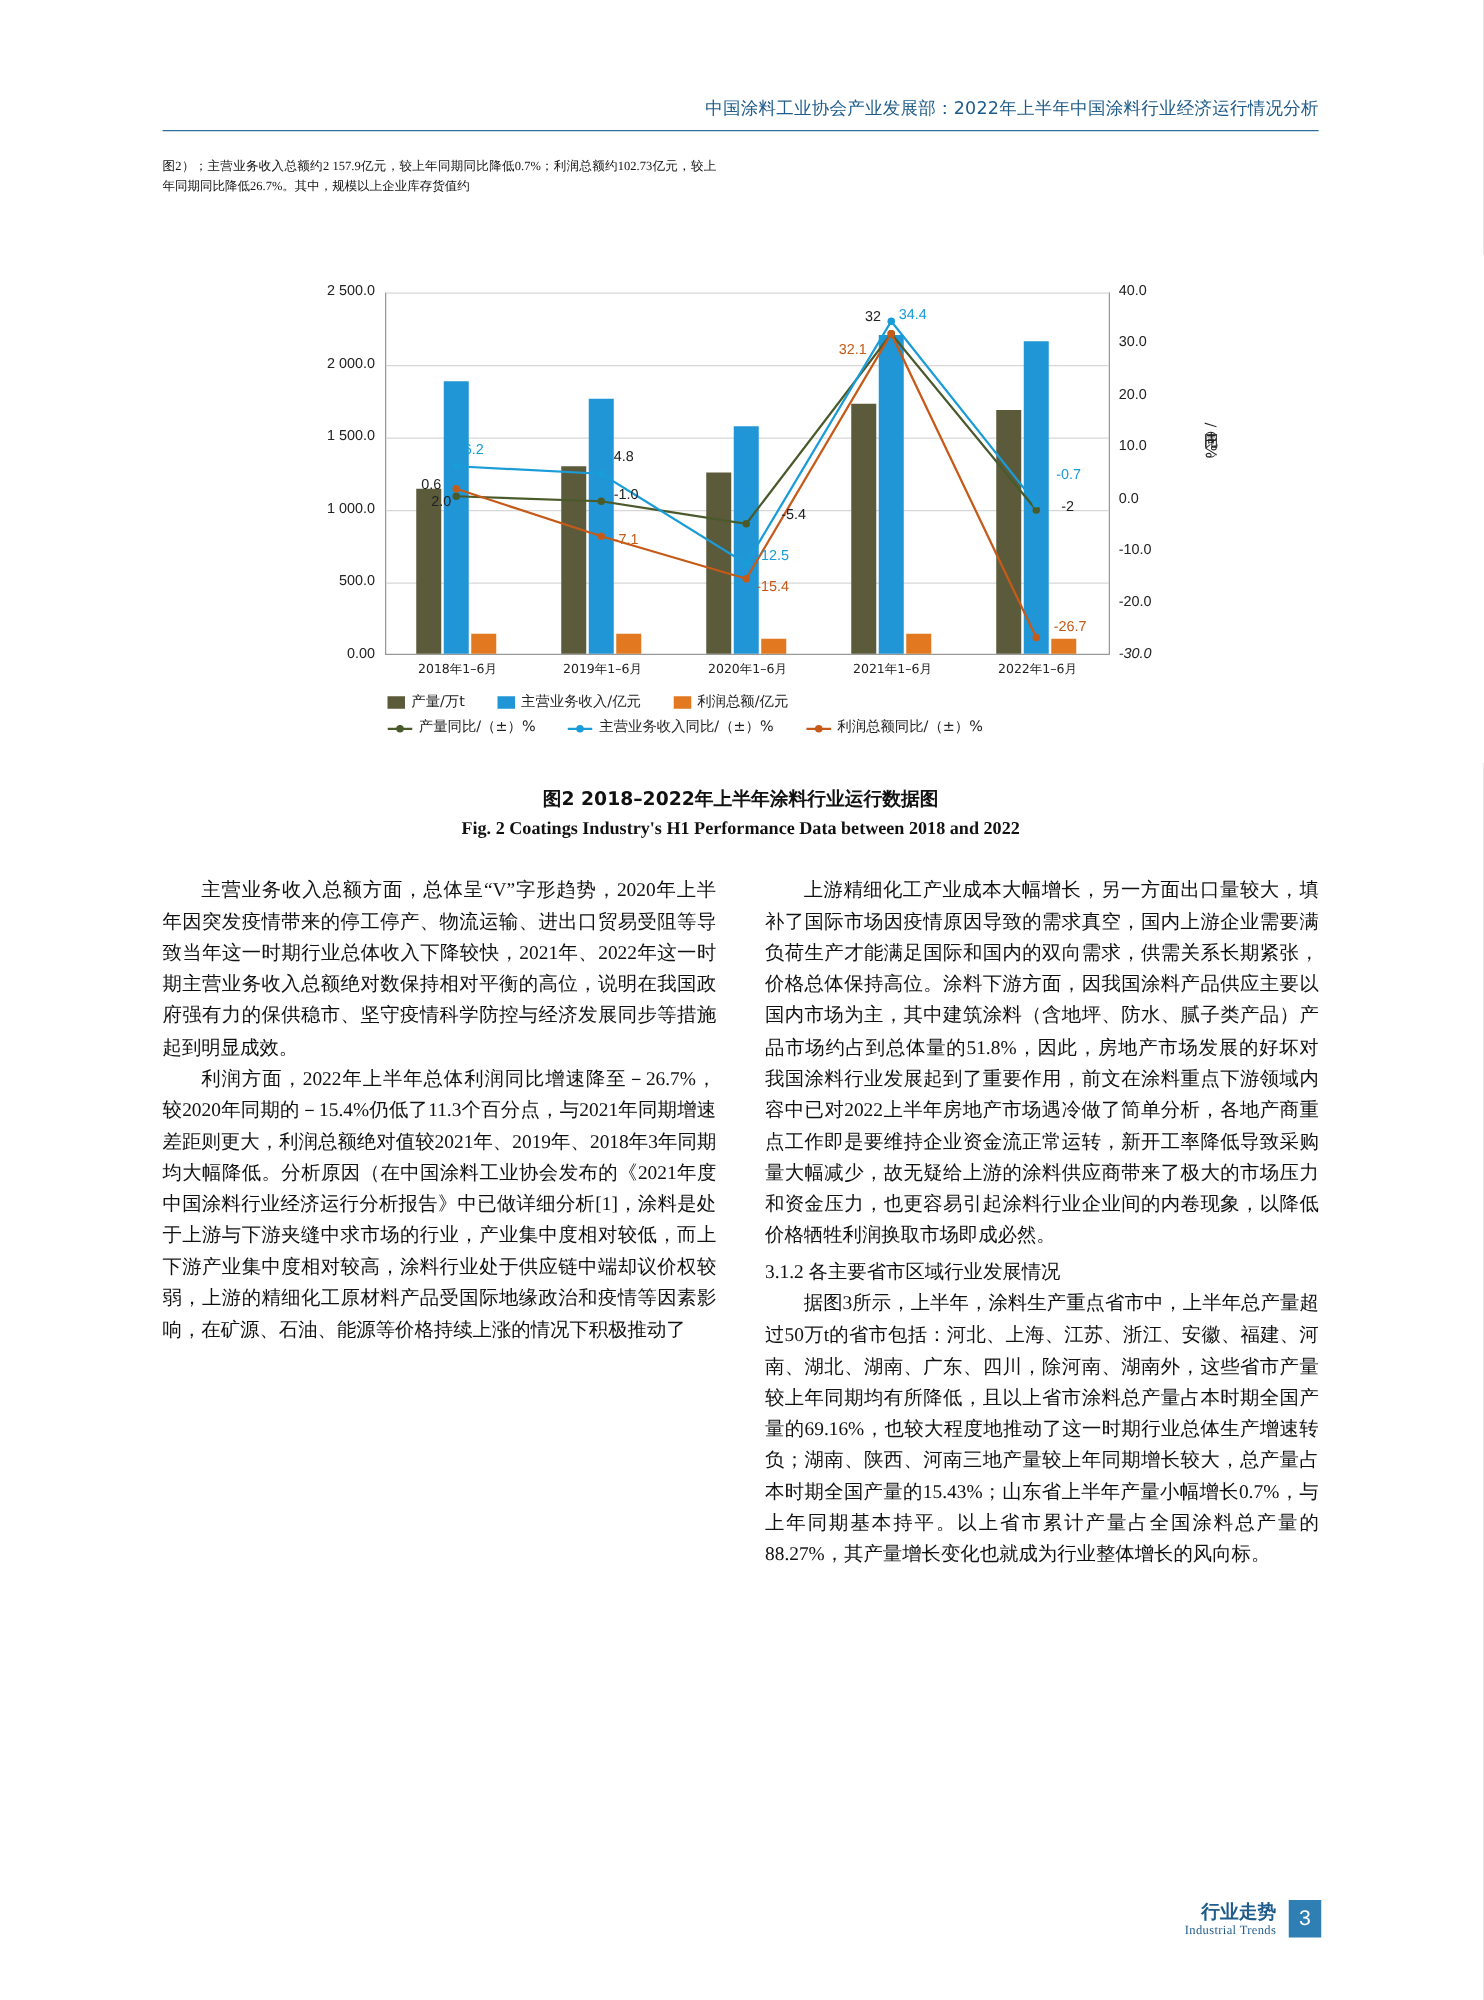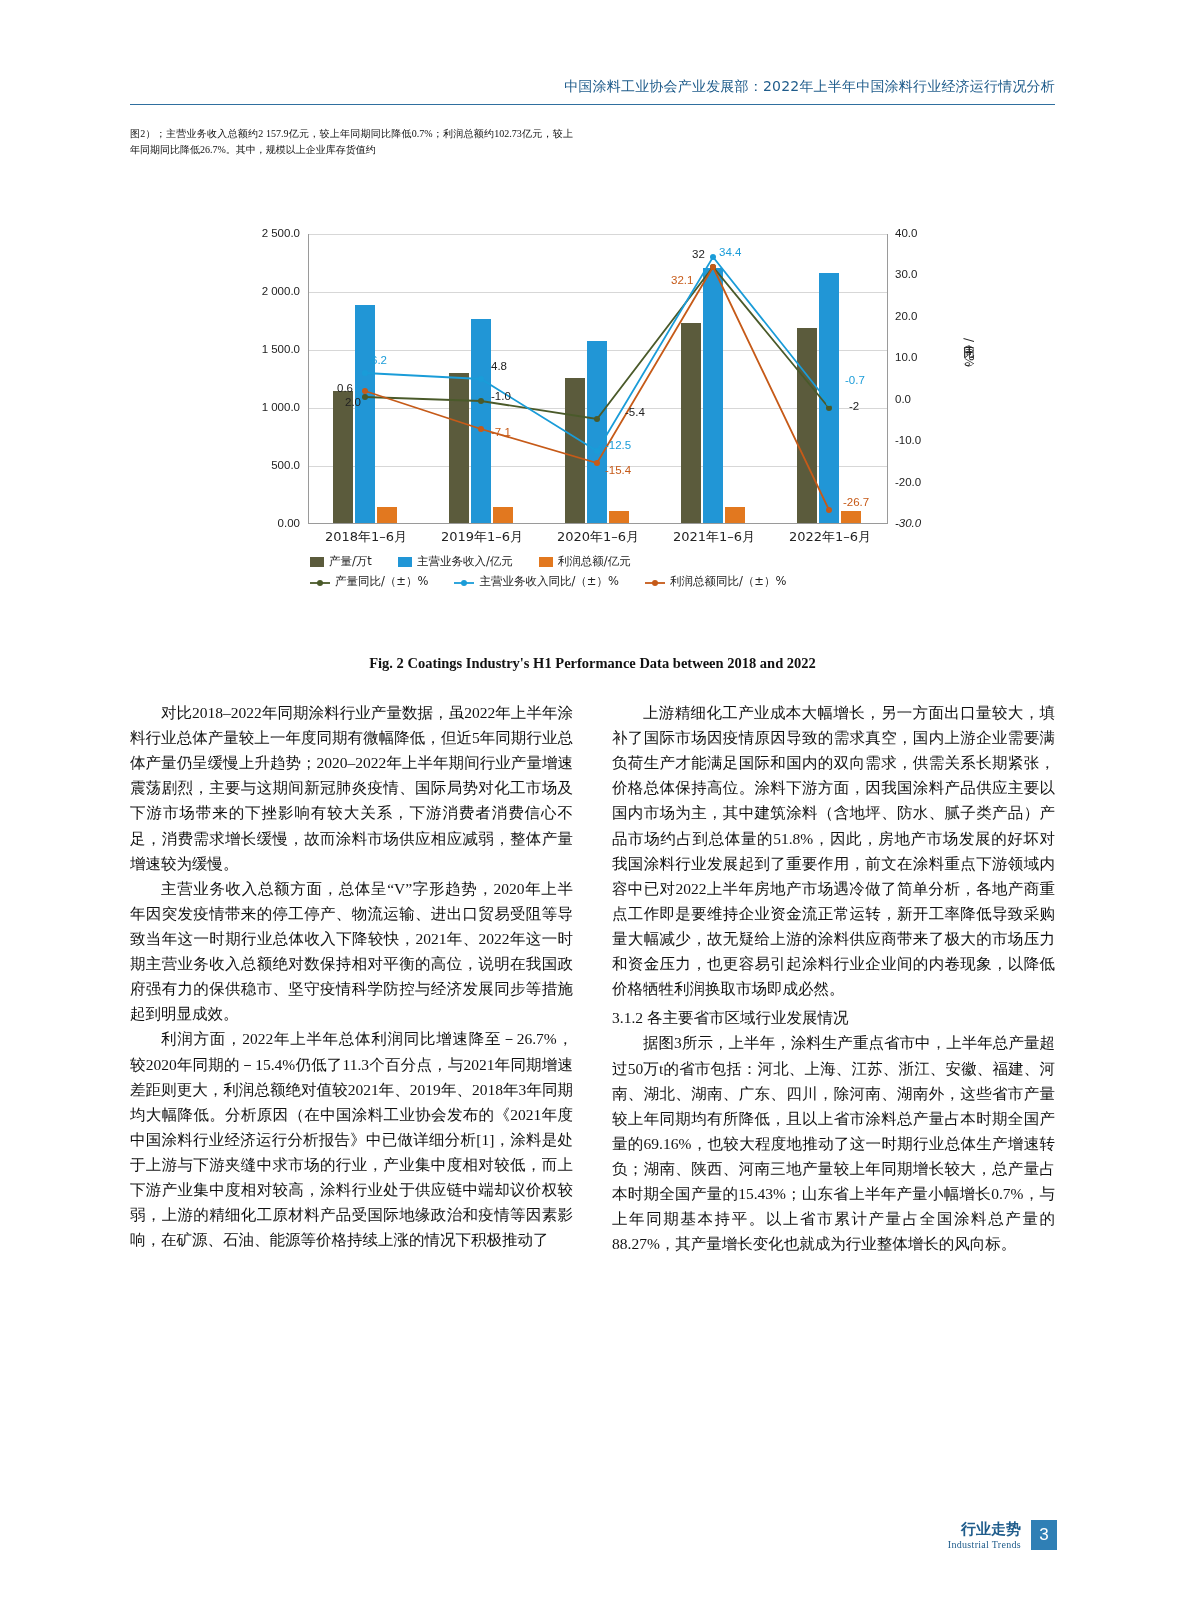--- a/index.html
+++ b/index.html
@@ -93,21 +93,21 @@
     top: 110px;
     font-family: "DejaVu Sans", sans-serif;
     font-size: 11.5px;
     writing-mode: vertical-rl;
     color: #222;
   }
   .x-label {
     position: absolute;
     top: 300px;
     font-family: "DejaVu Sans", sans-serif;
-    font-size: 13px;
+    font-size: 10px;
     text-align: center;
     color: #222;
   }
   .bar {
     position: absolute;
     bottom: 0;
   }
   .bar.b1 { background: #5b5b3c; }
   .bar.b2 { background: #2196d6; }
   .bar.b3 { background: #e2781f; }
@@ -336,25 +336,25 @@
                 <line x1="0" y1="5" x2="20" y2="5" stroke="#c65a18" stroke-width="1.8"></line>
                 <circle cx="10" cy="5" r="3" fill="#c65a18"></circle>
               </svg>
           </span>
           <span>利润总额同比/（±）%</span>
         </div>
       </div>
     </div>
   </div>
 
+  <div class="cap cap-cn">图2    2018–2022年上半年涂料行业运行数据图</div>
   <div class="cap cap-en">Fig. 2    Coatings Industry's H1 Performance Data between 2018 and 2022</div>
 
   <div class="body-cols">
     <div class="bcol">
-      <p>对比2018–2022年同期涂料行业产量数据，虽2022年上半年涂料行业总体产量较上一年度同期有微幅降低，但近5年同期行业总体产量仍呈缓慢上升趋势；2020–2022年上半年期间行业产量增速震荡剧烈，主要与这期间新冠肺炎疫情、国际局势对化工市场及下游市场带来的下挫影响有较大关系，下游消费者消费信心不足，消费需求增长缓慢，故而涂料市场供应相应减弱，整体产量增速较为缓慢。</p>
       <p>主营业务收入总额方面，总体呈“V”字形趋势，2020年上半年因突发疫情带来的停工停产、物流运输、进出口贸易受阻等导致当年这一时期行业总体收入下降较快，2021年、2022年这一时期主营业务收入总额绝对数保持相对平衡的高位，说明在我国政府强有力的保供稳市、坚守疫情科学防控与经济发展同步等措施起到明显成效。</p>
       <p>利润方面，2022年上半年总体利润同比增速降至－26.7%，较2020年同期的－15.4%仍低了11.3个百分点，与2021年同期增速差距则更大，利润总额绝对值较2021年、2019年、2018年3年同期均大幅降低。分析原因（在中国涂料工业协会发布的《2021年度中国涂料行业经济运行分析报告》中已做详细分析[1]，涂料是处于上游与下游夹缝中求市场的行业，产业集中度相对较低，而上下游产业集中度相对较高，涂料行业处于供应链中端却议价权较弱，上游的精细化工原材料产品受国际地缘政治和疫情等因素影响，在矿源、石油、能源等价格持续上涨的情况下积极推动了</p>
     </div>
     <div class="bcol">
       <p>上游精细化工产业成本大幅增长，另一方面出口量较大，填补了国际市场因疫情原因导致的需求真空，国内上游企业需要满负荷生产才能满足国际和国内的双向需求，供需关系长期紧张，价格总体保持高位。涂料下游方面，因我国涂料产品供应主要以国内市场为主，其中建筑涂料（含地坪、防水、腻子类产品）产品市场约占到总体量的51.8%，因此，房地产市场发展的好坏对我国涂料行业发展起到了重要作用，前文在涂料重点下游领域内容中已对2022上半年房地产市场遇冷做了简单分析，各地产商重点工作即是要维持企业资金流正常运转，新开工率降低导致采购量大幅减少，故无疑给上游的涂料供应商带来了极大的市场压力和资金压力，也更容易引起涂料行业企业间的内卷现象，以降低价格牺牲利润换取市场即成必然。</p>
       <p class="sec-head">3.1.2    各主要省市区域行业发展情况</p>
       <p>据图3所示，上半年，涂料生产重点省市中，上半年总产量超过50万t的省市包括：河北、上海、江苏、浙江、安徽、福建、河南、湖北、湖南、广东、四川，除河南、湖南外，这些省市产量较上年同期均有所降低，且以上省市涂料总产量占本时期全国产量的69.16%，也较大程度地推动了这一时期行业总体生产增速转负；湖南、陕西、河南三地产量较上年同期增长较大，总产量占本时期全国产量的15.43%；山东省上半年产量小幅增长0.7%，与上年同期基本持平。以上省市累计产量占全国涂料总产量的88.27%，其产量增长变化也就成为行业整体增长的风向标。</p>
     </div>
   </div>
 

